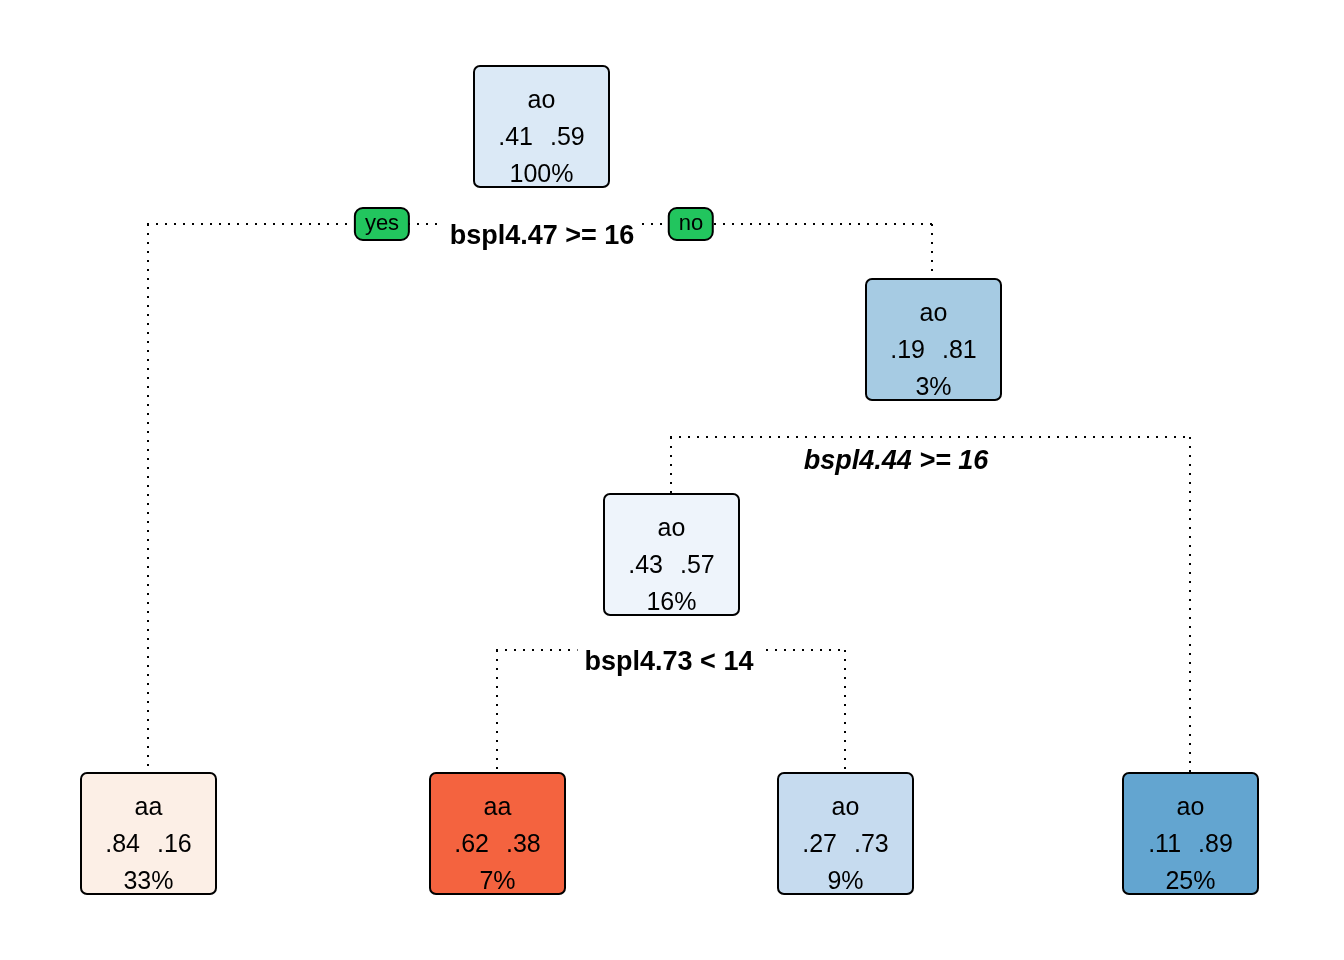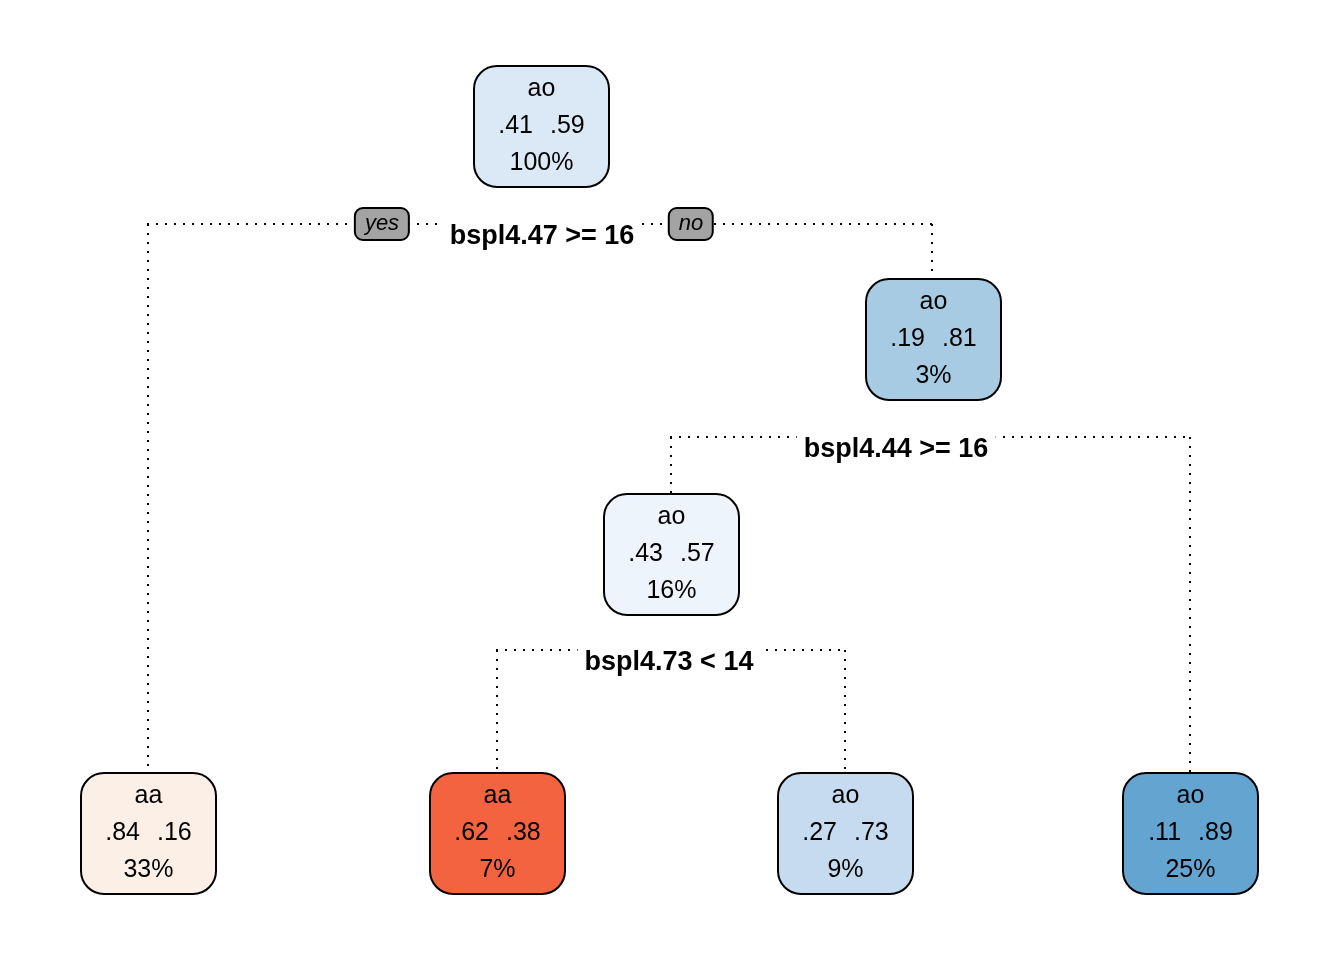--- a/index.html
+++ b/index.html
@@ -22,46 +22,45 @@
     position:absolute; width:2px;
     background-image:repeating-linear-gradient(to bottom, #000 0 2px, transparent 2px 9px);
   }
 
   
   .node {
     position:absolute;
     width:137px; height:123px;
     box-sizing:border-box;
     border:2px solid #000;
-    border-radius:24px;
+    border-radius:7px;
     text-align:center;
     font-size:25px;
     line-height:37px;
-    padding-top:2px;
+    padding-top:14px;
   }
   .node .probs span.gap { display:inline-block; width:17px; }
 
   
   .split-label {
     position:absolute;
     transform:translate(-50%,-50%);
     background:#ffffff;
     font-weight:bold;
     font-size:27px;
     white-space:nowrap;
     padding:1px 7px;
     margin-top:11px;
   }
   .yn-box {
     position:absolute;
     transform:translate(-50%,-50%);
-    background:#a3a3a3;
+    background:#22c55e;
     border:2px solid #000;
     border-radius:9px;
-    font-style:italic;
     font-size:22px;
     line-height:28px;
     padding:0 9px 2px 9px;
     white-space:nowrap;
     text-align:center;
   }
 
   
   #node-root  { left:473px;  top:65px;  }
   #node-67    { left:865px;  top:278px; }
@@ -77,21 +76,21 @@
   #v-node67   { left:931px; top:224px; height:56px; }
   #h-split2   { left:670px; top:436px; width:520px; }
   #v-node16   { left:670px; top:437px; height:57px; }
   #v-leaf51   { left:1189px; top:437px; height:335px; }
   #h-split3   { left:496px; top:649px; width:350px; }
   #v-leaf7    { left:496px; top:650px; height:122px; }
   #v-leaf9    { left:844px; top:650px; height:122px; }
 
   
   #lbl-split1 { left:542px; top:224px; }
-  #lbl-split2 { left:896px; top:437px; }
+  #lbl-split2 { left:896px; top:449px;font-style:italic; }
   #lbl-split3 { left:669px; top:650px; }
   #yn-yes     { left:382px; top:224px; }
   #yn-no      { left:691px; top:224px; }
 </style>
 </head>
 <body>
 
 <div class="canvas">
 
   <div class="hline" id="h-split1"></div>

